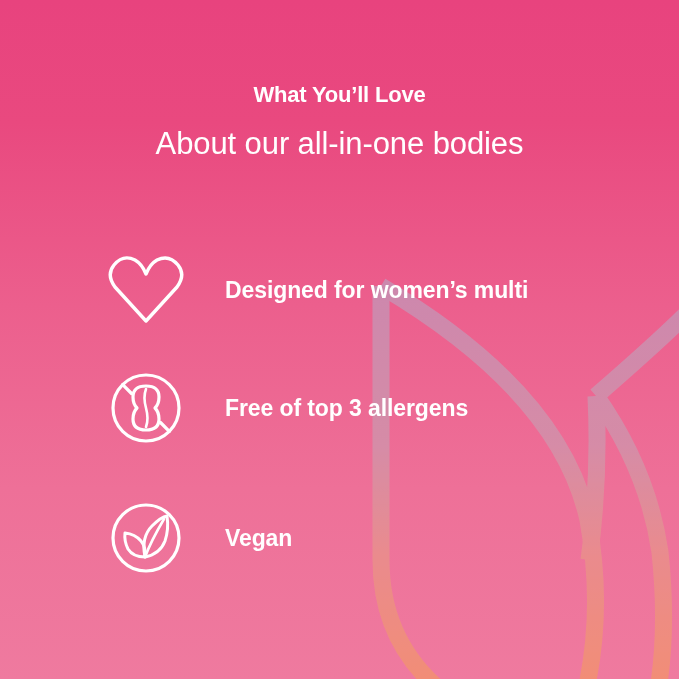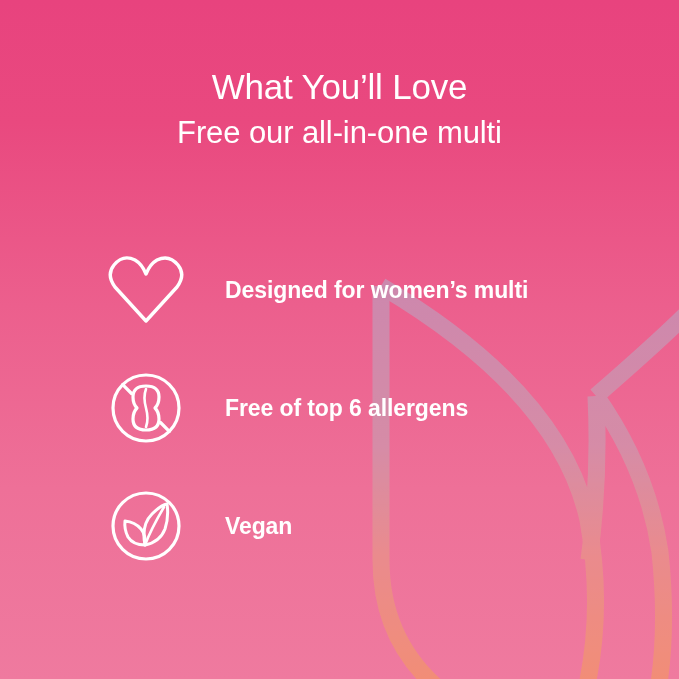--- a/index.html
+++ b/index.html
@@ -35,26 +35,26 @@
   
   #headline-block {
     position: absolute;
     left: 0;
     top: 66px;
     width: 679px;
     text-align: center;
     z-index: 3;
   }
   #headline-main {
-    font-size: 35px;
-    font-weight: 400;
+    font-size: 22px;
+    font-weight: 700;
     color: #ffffff;
     letter-spacing: -0.2px;
     line-height: 1.18;
-    margin: 0;
+    margin: 16px;
   }
   .headline-sub {
     font-size: 31px;
     font-weight: 300;
     color: #ffffff;
     letter-spacing: -0.1px;
     line-height: 1.27;
     margin: 0;
   }
   #headline-sub1 { margin-top: 6px; }
@@ -62,21 +62,21 @@
   
   .feature-row {
     position: absolute;
     left: 104px;
     display: flex;
     align-items: center;
     z-index: 3;
   }
   #feature-row-0 { top: 248px; }
   #feature-row-1 { top: 366px; }
-  #feature-row-2 { top: 484px; }
+  #feature-row-2 { top: 496px; }
 
   .feature-icon {
     width: 84px;
     height: 84px;
     flex: 0 0 84px;
     display: block;
   }
   .feature-label {
     margin-left: 37px;
     font-size: 23px;
@@ -106,42 +106,42 @@
       <path d="M381 286 Q560 392 588 520 Q604 608 586 690"></path>
 
       <path d="M596 396 Q672 330 700 300"></path>
       <path d="M596 396 Q648 470 660 552 Q668 628 658 690"></path>
       <path d="M596 396 Q600 480 589 560"></path>
     </g>
   </svg>
 
   <div id="headline-block">
     <div id="headline-main">What You’ll Love</div>
-    <div id="headline-sub1" class="headline-sub">Free our all-in-one multi</div>
+    <div id="headline-sub1" class="headline-sub">About our all-in-one bodies</div>
   </div>
 
   <div id="feature-row-0" class="feature-row">
     <svg class="feature-icon" viewBox="0 0 84 84" aria-hidden="true">
       <path d="M42 73 L11 39 Q2 27 10 17 Q19 6 31 12 Q38 16 42 26 Q46 16 53 12 Q65 6 74 17 Q82 27 73 39 Z" fill="none" stroke="#ffffff" stroke-width="3.4" stroke-linejoin="round"></path>
     </svg>
     <div class="feature-label">Designed for women’s multi</div>
   </div>
 
   <div id="feature-row-1" class="feature-row">
     <svg class="feature-icon" viewBox="0 0 84 84" aria-hidden="true">
       <circle cx="42" cy="42" r="33" fill="none" stroke="#ffffff" stroke-width="3.2"></circle>
 
       <path d="M42 20 Q55 20 55 31 Q55 38 51 42 Q55 46 55 53 Q55 64 42 64 Q29 64 29 53 Q29 46 33 42 Q29 38 29 31 Q29 20 42 20 Z" fill="none" stroke="#ffffff" stroke-width="3.2" stroke-linejoin="round"></path>
 
       <path d="M42 23 Q39 31 42 42 Q45 53 42 61" fill="none" stroke="#ffffff" stroke-width="2.6" stroke-linecap="round"></path>
 
       <line x1="18.7" y1="18.7" x2="27.5" y2="27.5" stroke="#ffffff" stroke-width="3.2" stroke-linecap="round"></line>
       <line x1="56.5" y1="56.5" x2="65.3" y2="65.3" stroke="#ffffff" stroke-width="3.2" stroke-linecap="round"></line>
     </svg>
-    <div class="feature-label">Free of top 6 allergens</div>
+    <div class="feature-label">Free of top 3 allergens</div>
   </div>
 
   <div id="feature-row-2" class="feature-row">
     <svg class="feature-icon" viewBox="0 0 84 84" aria-hidden="true">
       <circle cx="42" cy="42" r="33" fill="none" stroke="#ffffff" stroke-width="3.2"></circle>
 
       <path d="M41 61 Q37 41 48 30 Q57 21 63 20 Q65 33 61 45 Q56 58 41 61 Z" fill="none" stroke="#ffffff" stroke-width="3" stroke-linejoin="round"></path>
 
       <path d="M41 61 Q29 61 24 53 Q20 45 21 37 Q31 38 37 45 Q42 51 41 61 Z" fill="none" stroke="#ffffff" stroke-width="3" stroke-linejoin="round"></path>
 

